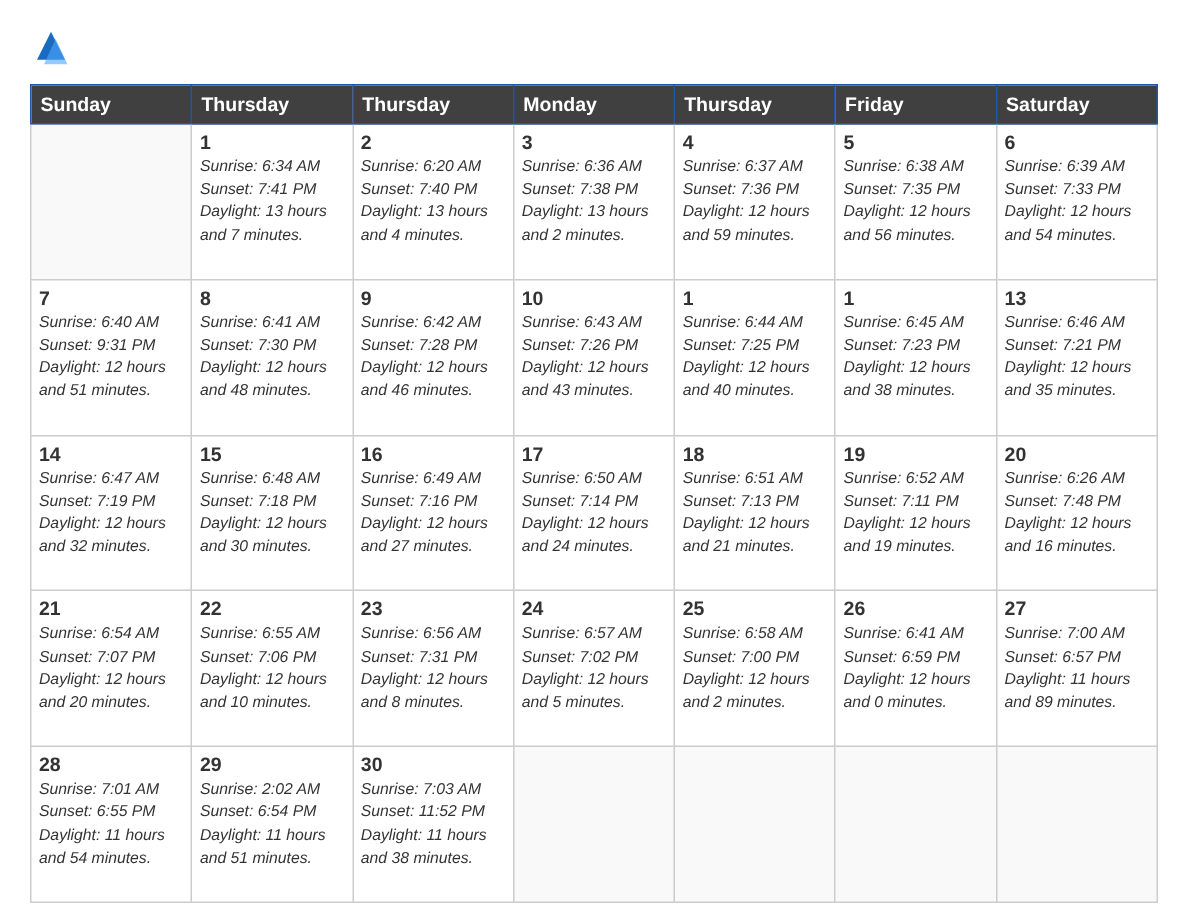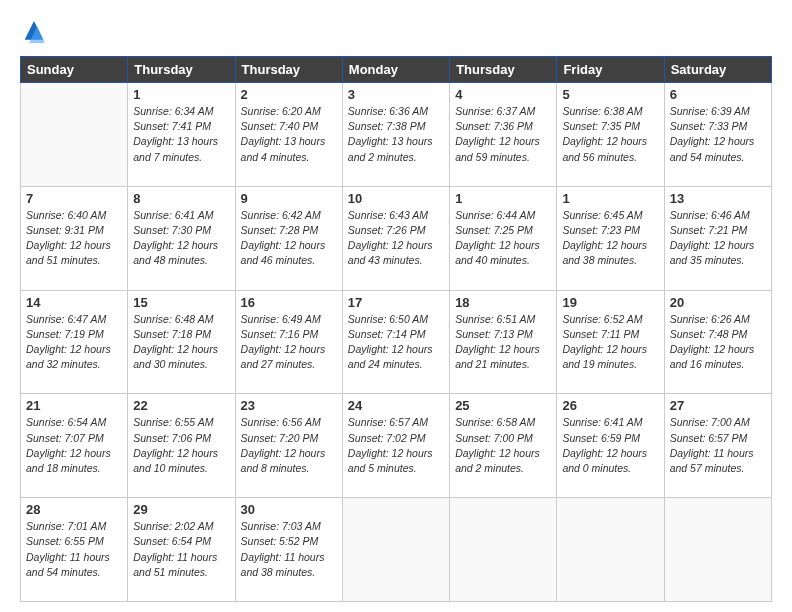--- a/index.html
+++ b/index.html
@@ -318,37 +318,37 @@
             </div>
           </td>
         </tr>
         <tr>
           <td>
             <div class="day-num">21</div>
             <div class="day-info">
               <div>Sunrise: 6:54 AM</div>
               <div>Sunset: 7:07 PM</div>
               <div>Daylight: 12 hours</div>
-              <div>and 18 minutes.</div>
+              <div>and 20 minutes.</div>
             </div>
           </td>
           <td>
             <div class="day-num">22</div>
             <div class="day-info">
               <div>Sunrise: 6:55 AM</div>
               <div>Sunset: 7:06 PM</div>
               <div>Daylight: 12 hours</div>
               <div>and 10 minutes.</div>
             </div>
           </td>
           <td>
             <div class="day-num">23</div>
             <div class="day-info">
               <div>Sunrise: 6:56 AM</div>
-              <div>Sunset: 7:20 PM</div>
+              <div>Sunset: 7:31 PM</div>
               <div>Daylight: 12 hours</div>
               <div>and 8 minutes.</div>
             </div>
           </td>
           <td>
             <div class="day-num">24</div>
             <div class="day-info">
               <div>Sunrise: 6:57 AM</div>
               <div>Sunset: 7:02 PM</div>
               <div>Daylight: 12 hours</div>
@@ -372,21 +372,21 @@
               <div>Daylight: 12 hours</div>
               <div>and 0 minutes.</div>
             </div>
           </td>
           <td>
             <div class="day-num">27</div>
             <div class="day-info">
               <div>Sunrise: 7:00 AM</div>
               <div>Sunset: 6:57 PM</div>
               <div>Daylight: 11 hours</div>
-              <div>and 57 minutes.</div>
+              <div>and 89 minutes.</div>
             </div>
           </td>
         </tr>
         <tr>
           <td>
             <div class="day-num">28</div>
             <div class="day-info">
               <div>Sunrise: 7:01 AM</div>
               <div>Sunset: 6:55 PM</div>
               <div>Daylight: 11 hours</div>
@@ -399,21 +399,21 @@
               <div>Sunrise: 2:02 AM</div>
               <div>Sunset: 6:54 PM</div>
               <div>Daylight: 11 hours</div>
               <div>and 51 minutes.</div>
             </div>
           </td>
           <td>
             <div class="day-num">30</div>
             <div class="day-info">
               <div>Sunrise: 7:03 AM</div>
-              <div>Sunset: 5:52 PM</div>
+              <div>Sunset: 11:52 PM</div>
               <div>Daylight: 11 hours</div>
               <div>and 38 minutes.</div>
             </div>
           </td>
           <td class="empty-cell"></td>
           <td class="empty-cell"></td>
           <td class="empty-cell"></td>
           <td class="empty-cell"></td>
         </tr>
       </tbody>

